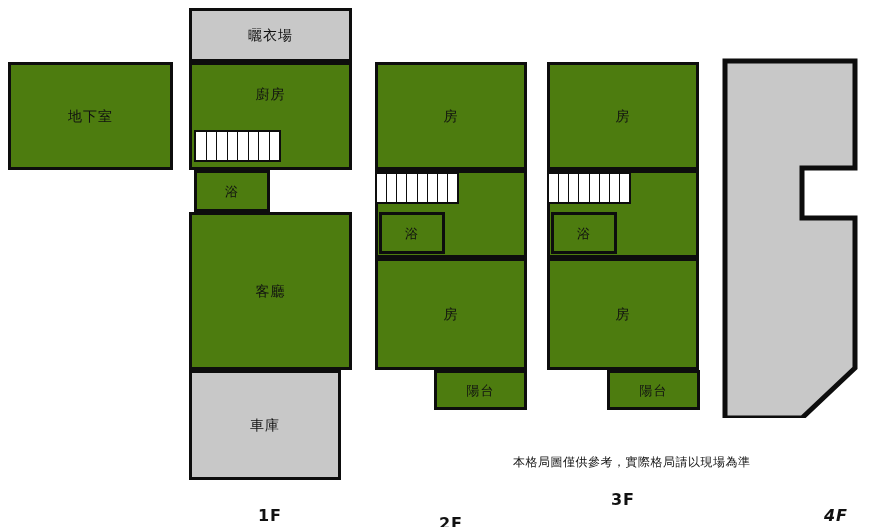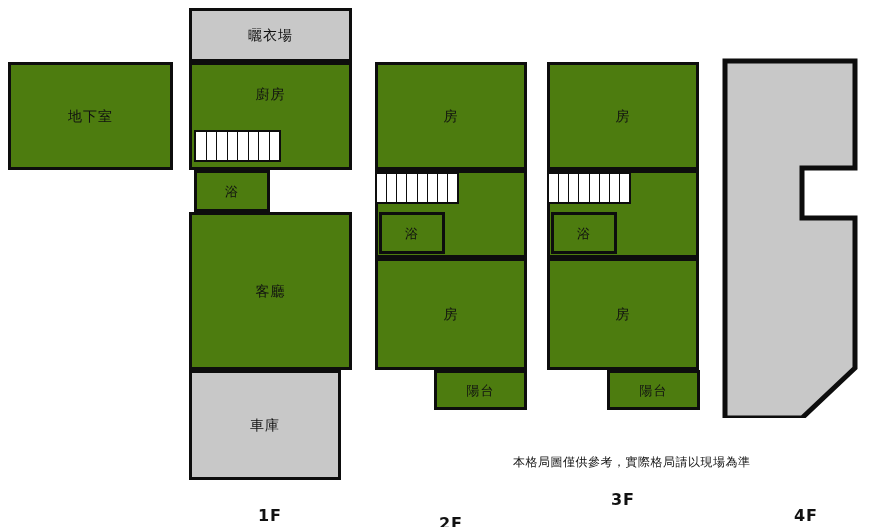--- a/index.html
+++ b/index.html
@@ -163,17 +163,17 @@
     <span class="label small">陽台</span>
   </div>
 
   <svg class="outline-poly" width="160" height="360" style="left:722px; top:58px;" viewBox="0 0 160 360">
     <polygon points="3,3 133,3 133,110 80,110 80,160 133,160 133,310 80,360 3,360" fill="#c8c8c8" stroke="#0d0d0d" stroke-width="5" stroke-linejoin="miter"></polygon>
   </svg>
 
   <div class="floor-label" style="left:230px; top:506px; width:80px;">1F</div>
   <div class="floor-label" style="left:411px; top:514px; width:80px;">2F</div>
   <div class="floor-label" style="left:583px; top:490px; width:80px;">3F</div>
-  <div class="floor-label" style="left:766px; top:506px; width:80px;">4F</div>
+  <div class="floor-label" style="left:796px; top:506px; width:80px;font-style:italic;">4F</div>
 
   <div class="note" style="left:513px; top:454px;">本格局圖僅供參考，實際格局請以現場為準</div>
 
 </div>
 
 </body></html>

